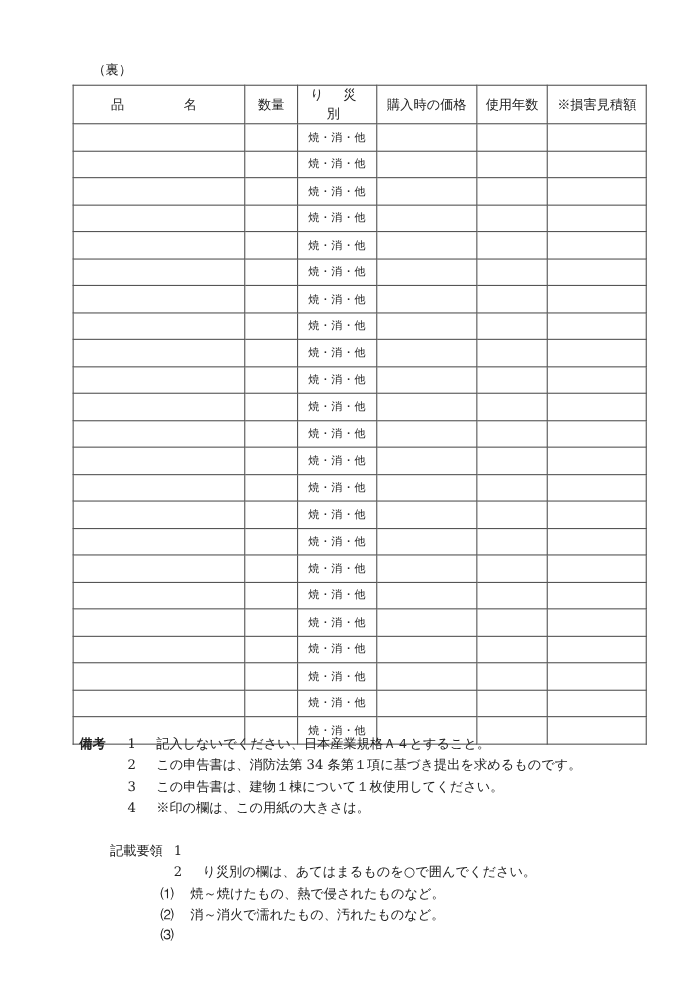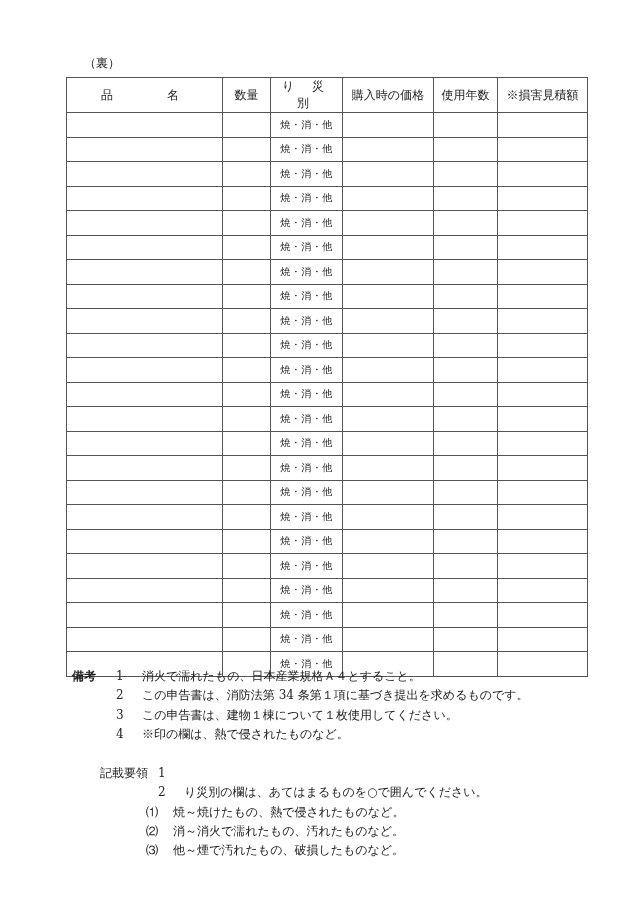--- a/index.html
+++ b/index.html
@@ -259,36 +259,36 @@
         <td></td>
         <td></td>
       </tr>
     </tbody>
 </table>
 
 <div class="notes" id="notes">
     <div class="note-row">
       <span class="note-lbl">備考</span>
       <span class="note-num">1</span>
-      <span>消火で濡れたもの、日本産業規格Ａ４とすること。</span>
+      <span>記入しないでください、日本産業規格Ａ４とすること。</span>
     </div>
     <div class="note-row">
       <span class="note-lbl"></span>
       <span class="note-num">2</span>
       <span>この申告書は、消防法第 34 条第１項に基づき提出を求めるものです。</span>
     </div>
     <div class="note-row">
       <span class="note-lbl"></span>
       <span class="note-num">3</span>
       <span>この申告書は、建物１棟について１枚使用してください。</span>
     </div>
     <div class="note-row">
       <span class="note-lbl"></span>
       <span class="note-num">4</span>
-      <span>※印の欄は、熱で侵されたものなど。</span>
+      <span>※印の欄は、この用紙の大きさは。</span>
     </div>
   </div>
 <div class="instr" id="instr">
     <div class="note-row">
       <span class="instr-lbl">記載要領</span>
       <span class="instr-num">1</span>
     </div>
     <div class="note-row">
       <span class="instr-lbl"></span>
       <span class="instr-num">2</span>
@@ -297,15 +297,14 @@
     <div class="sub-row">
       <span class="sub-num">⑴</span>
       <span>焼～焼けたもの、熱で侵されたものなど。</span>
     </div>
     <div class="sub-row">
       <span class="sub-num">⑵</span>
       <span>消～消火で濡れたもの、汚れたものなど。</span>
     </div>
     <div class="sub-row">
       <span class="sub-num">⑶</span>
-      <span>他～煙で汚れたもの、破損したものなど。</span>
     </div>
   </div>
 
 </body></html>

